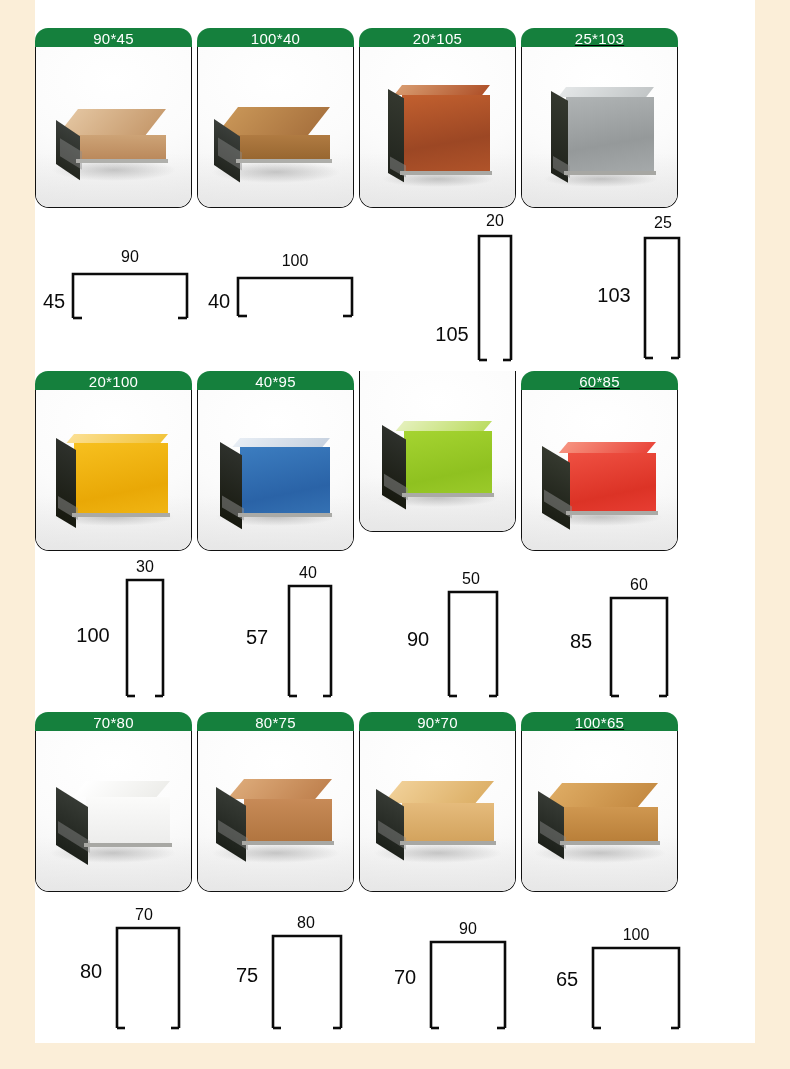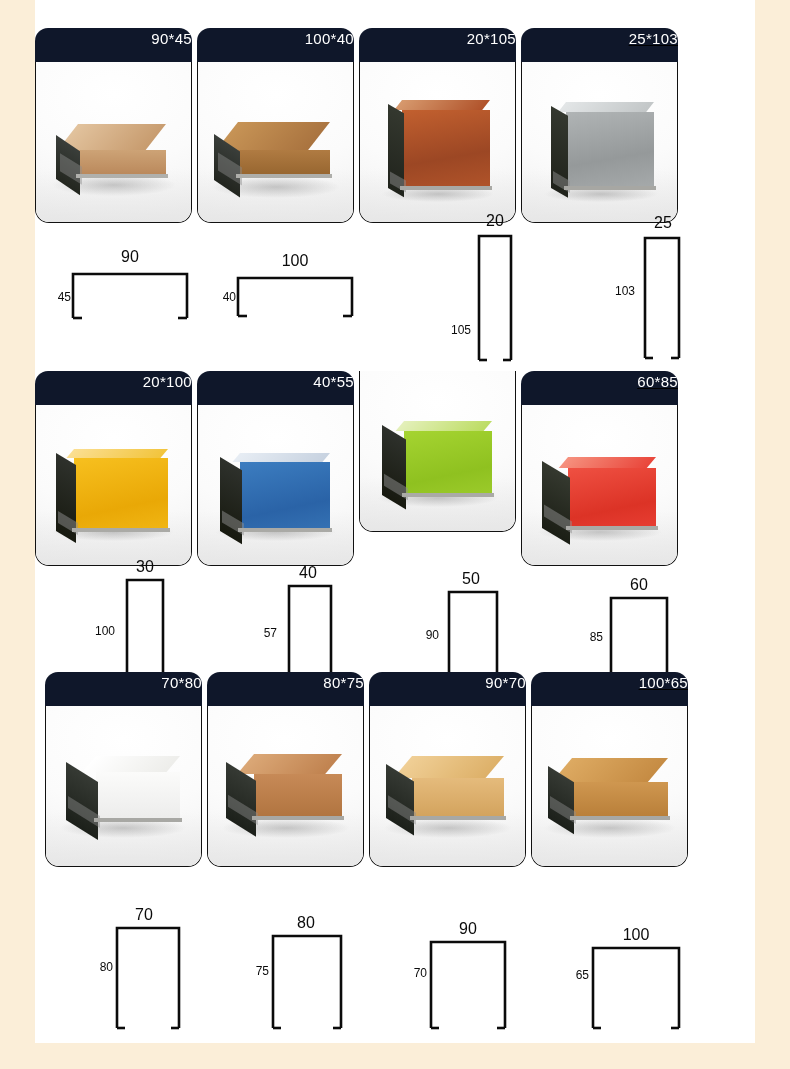--- a/index.html
+++ b/index.html
@@ -24,27 +24,27 @@
     justify-content:flex-start;
   }
   .card{
     width:157px;
     margin-right:5px;
     position:relative;
   }
   .card:last-child{margin-right:0;text-decoration:underline;}
 
   .card-head{
-    height:34px;
-    background:#0f172a;
+    height:19px;
+    background:#15803d;
     border-radius:13px 13px 0 0;
     color:#ffffff;
     font-size:15px;
     line-height:22px;
-    text-align:right;
+    text-align:center;
     letter-spacing:.3px;
     position:relative;
     z-index:3;
   }
   .card-body{
     height:160px;
     background:#fdfdfd;
     border:1.6px solid #111111;
     border-top:none;
     border-radius:0 0 14px 14px;
@@ -99,24 +99,24 @@
   }
   .dim .wlabel{
     position:absolute;
     font-size:16px;
     color:#0b0b0b;
     text-align:center;
     white-space:nowrap;
   }
   .dim .hlabel{
     position:absolute;
-    font-size:12px;
+    font-size:20px;
     color:#0b0b0b;
     white-space:nowrap;
-    text-align:right;
+    text-align:center;
   }
   .dim svg{position:absolute; left:0; top:0; overflow:visible;}
 </style>
 </head>
 <body>
 
 <div class="page">
 
   <div class="prod-row" style="top:28px;">
 
@@ -231,21 +231,21 @@
           <div class="face-top" style="left:22px;top:4px;width:94px;height:9px;background:linear-gradient(100deg,#fbdf92,#f2c43b);transform:skewX(-40deg);"></div>
           <div class="face-side" style="left:22px;top:13px;width:94px;height:72px;background:linear-gradient(168deg,#f7c01f,#e9a806 65%,#f1b614);"></div>
           <div class="face-end" style="left:4px;top:8px;width:20px;height:78px;background:linear-gradient(180deg,#2e312c,#17190f);transform:skewY(31deg);"></div>
           <div style="position:absolute;left:6px;top:72px;width:20px;height:12px;background:#8f8f8f;transform:skewY(31deg);opacity:.5;"></div>
           <div style="position:absolute;left:20px;top:83px;width:98px;height:4px;background:#aaaaa6;"></div>
         </div>
       </div>
     </div>
 
     <div class="card">
-      <div class="card-head">40*55</div>
+      <div class="card-head">40*95</div>
       <div class="card-body">
         <div class="shadow" style="left:18px;top:118px;width:120px;height:18px;"></div>
         <div class="prod" style="left:18px;top:44px;width:124px;height:86px;">
           <div class="face-top" style="left:24px;top:4px;width:90px;height:9px;background:linear-gradient(100deg,#e7edf4,#c7d2e0);transform:skewX(-40deg);"></div>
           <div class="face-side" style="left:24px;top:13px;width:90px;height:68px;background:linear-gradient(168deg,#3c7dc0,#2a63a7 65%,#3572b4);"></div>
           <div class="face-end" style="left:4px;top:8px;width:22px;height:74px;background:linear-gradient(180deg,#2e312c,#17190f);transform:skewY(31deg);"></div>
           <div style="position:absolute;left:6px;top:68px;width:22px;height:12px;background:#8f8f8f;transform:skewY(31deg);opacity:.5;"></div>
           <div style="position:absolute;left:22px;top:79px;width:94px;height:4px;background:#aaaaa6;"></div>
         </div>
       </div>
@@ -315,21 +315,21 @@
       <div class="wlabel" style="left:56px;top:2px;width:56px;">60</div>
       <div class="hlabel" style="left:4px;top:56px;width:44px;">85</div>
       <svg width="160" height="136">
         <path d="M56,122 L56,24 L112,24 L112,122" fill="none" stroke="#0b0b0b" stroke-width="2.6"></path>
         <path d="M56,122 L64,122" stroke="#0b0b0b" stroke-width="2.6" fill="none"></path>
         <path d="M112,122 L104,122" stroke="#0b0b0b" stroke-width="2.6" fill="none"></path>
       </svg>
     </div>
   </div>
 
-  <div class="prod-row" style="top:672px;padding-left:10px;">
+  <div class="prod-row" style="top:712px;">
 
     <div class="card">
       <div class="card-head">70*80</div>
       <div class="card-body">
         <div class="shadow" style="left:14px;top:112px;width:126px;height:20px;"></div>
         <div class="prod" style="left:16px;top:48px;width:128px;height:76px;">
           <div class="face-top" style="left:34px;top:2px;width:84px;height:16px;background:linear-gradient(100deg,#ffffff,#ededea);transform:skewX(-40deg);"></div>
           <div class="face-side" style="left:34px;top:18px;width:84px;height:48px;background:linear-gradient(180deg,#fbfbfa,#ececeb);"></div>
           <div class="face-end" style="left:4px;top:8px;width:32px;height:58px;background:linear-gradient(180deg,#363a34,#1c201a);transform:skewY(32deg);"></div>
           <div style="position:absolute;left:6px;top:52px;width:32px;height:12px;background:#8f8f8f;transform:skewY(32deg);opacity:.45;"></div>

